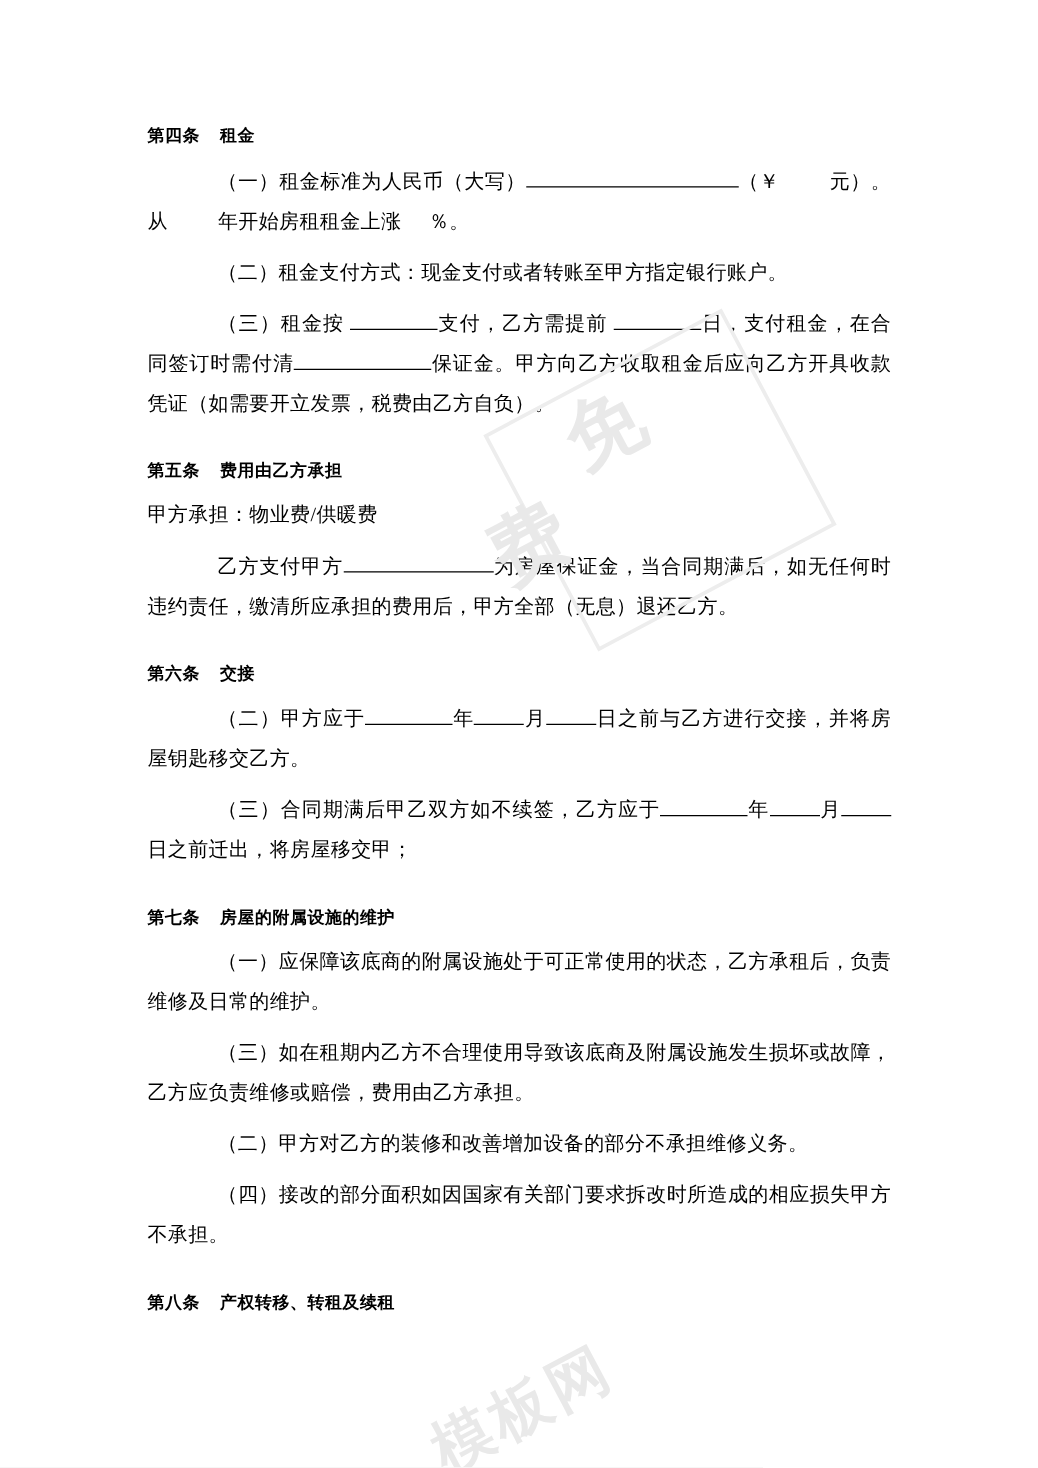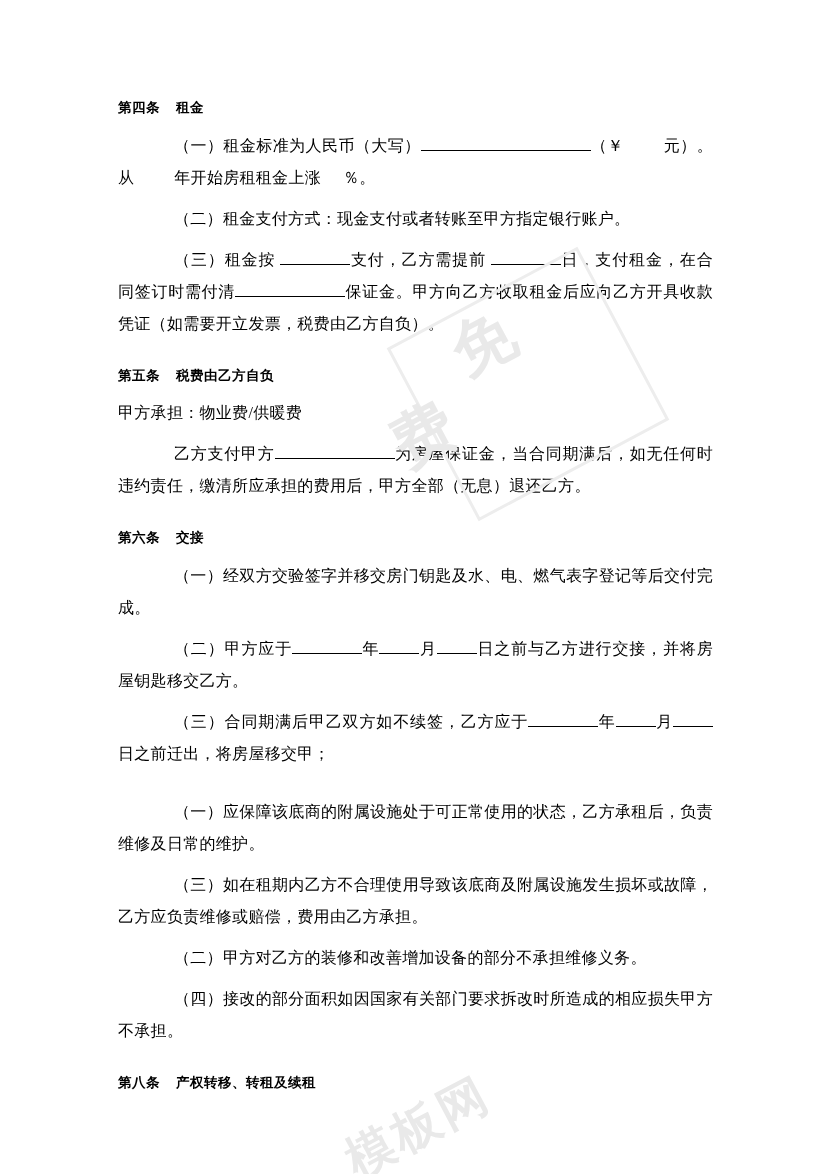--- a/index.html
+++ b/index.html
@@ -17,21 +17,21 @@
     font-family: "Liberation Serif", "DejaVu Serif", serif;
     color: #000000;
   }
   .content {
     position: absolute;
     left: 118px;
     top: 98px;
     width: 595px;
   }
   .heading {
-    font-family: Liberation Mono, monospace;
+    font-family: Liberation Sans, sans-serif;
     font-weight: bold;
     font-size: 13.5px;
     letter-spacing: 0.5px;
     margin: 0 0 10px 0;
     line-height: 1.6;
   }
   .heading .gap {
     display: inline-block;
     width: 16px;
   }
@@ -128,36 +128,38 @@
       <div class="heading">
         <span>第四条</span><span class="gap"></span><span>租金</span>
       </div>
       <p class="para indent2">（一）租金标准为人民币（大写）<u class="fill w170"></u>（￥<span class="spc"></span>元）。从<span class="spc"></span>年开始房租租金上涨<span class="spc-sm"></span>％。</p>
       <p class="para indent2">（二）租金支付方式：现金支付或者转账至甲方指定银行账户。</p>
       <p class="para indent2">（三）租金按 <u class="fill w70"></u>支付，乙方需提前 <u class="fill w70"></u>日，支付租金，在合同签订时需付清<u class="fill w110"></u>保证金。甲方向乙方收取租金后应向乙方开具收款凭证（如需要开立发票，税费由乙方自负）。</p>
     </div>
 
     <div class="blk">
       <div class="heading">
-        <span>第五条</span><span class="gap"></span><span>税费由乙方自负</span>
+        <span>第五条</span><span class="gap"></span><span>费用由乙方承担</span>
       </div>
       <p class="para">甲方承担：物业费/供暖费</p>
       <p class="para indent2">乙方支付甲方<u class="fill w120"></u>为房屋保证金，当合同期满后，如无任何时违约责任，缴清所应承担的费用后，甲方全部（无息）退还乙方。</p>
     </div>
 
     <div class="blk">
       <div class="heading">
         <span>第六条</span><span class="gap"></span><span>交接</span>
       </div>
-      <p class="para indent2">（一）经双方交验签字并移交房门钥匙及水、电、燃气表字登记等后交付完成。</p>
       <p class="para indent2">（二）甲方应于<u class="fill w70"></u>年<u class="fill w40"></u>月<u class="fill w40"></u>日之前与乙方进行交接，并将房屋钥匙移交乙方。</p>
       <p class="para indent2">（三）合同期满后甲乙双方如不续签，乙方应于<u class="fill w70"></u>年<u class="fill w40"></u>月<u class="fill w40"></u>日之前迁出，将房屋移交甲；</p>
     </div>
 
     <div class="blk">
+      <div class="heading">
+        <span>第七条</span><span class="gap"></span><span>房屋的附属设施的维护</span>
+      </div>
       <p class="para indent2">（一）应保障该底商的附属设施处于可正常使用的状态，乙方承租后，负责维修及日常的维护。</p>
       <p class="para indent2">（三）如在租期内乙方不合理使用导致该底商及附属设施发生损坏或故障，乙方应负责维修或赔偿，费用由乙方承担。</p>
       <p class="para indent2">（二）甲方对乙方的装修和改善增加设备的部分不承担维修义务。</p>
       <p class="para indent2">（四）接改的部分面积如因国家有关部门要求拆改时所造成的相应损失甲方不承担。</p>
     </div>
 
     <div class="blk-sm">
       <div class="heading">
         <span>第八条</span><span class="gap"></span><span>产权转移、转租及续租</span>
       </div>

